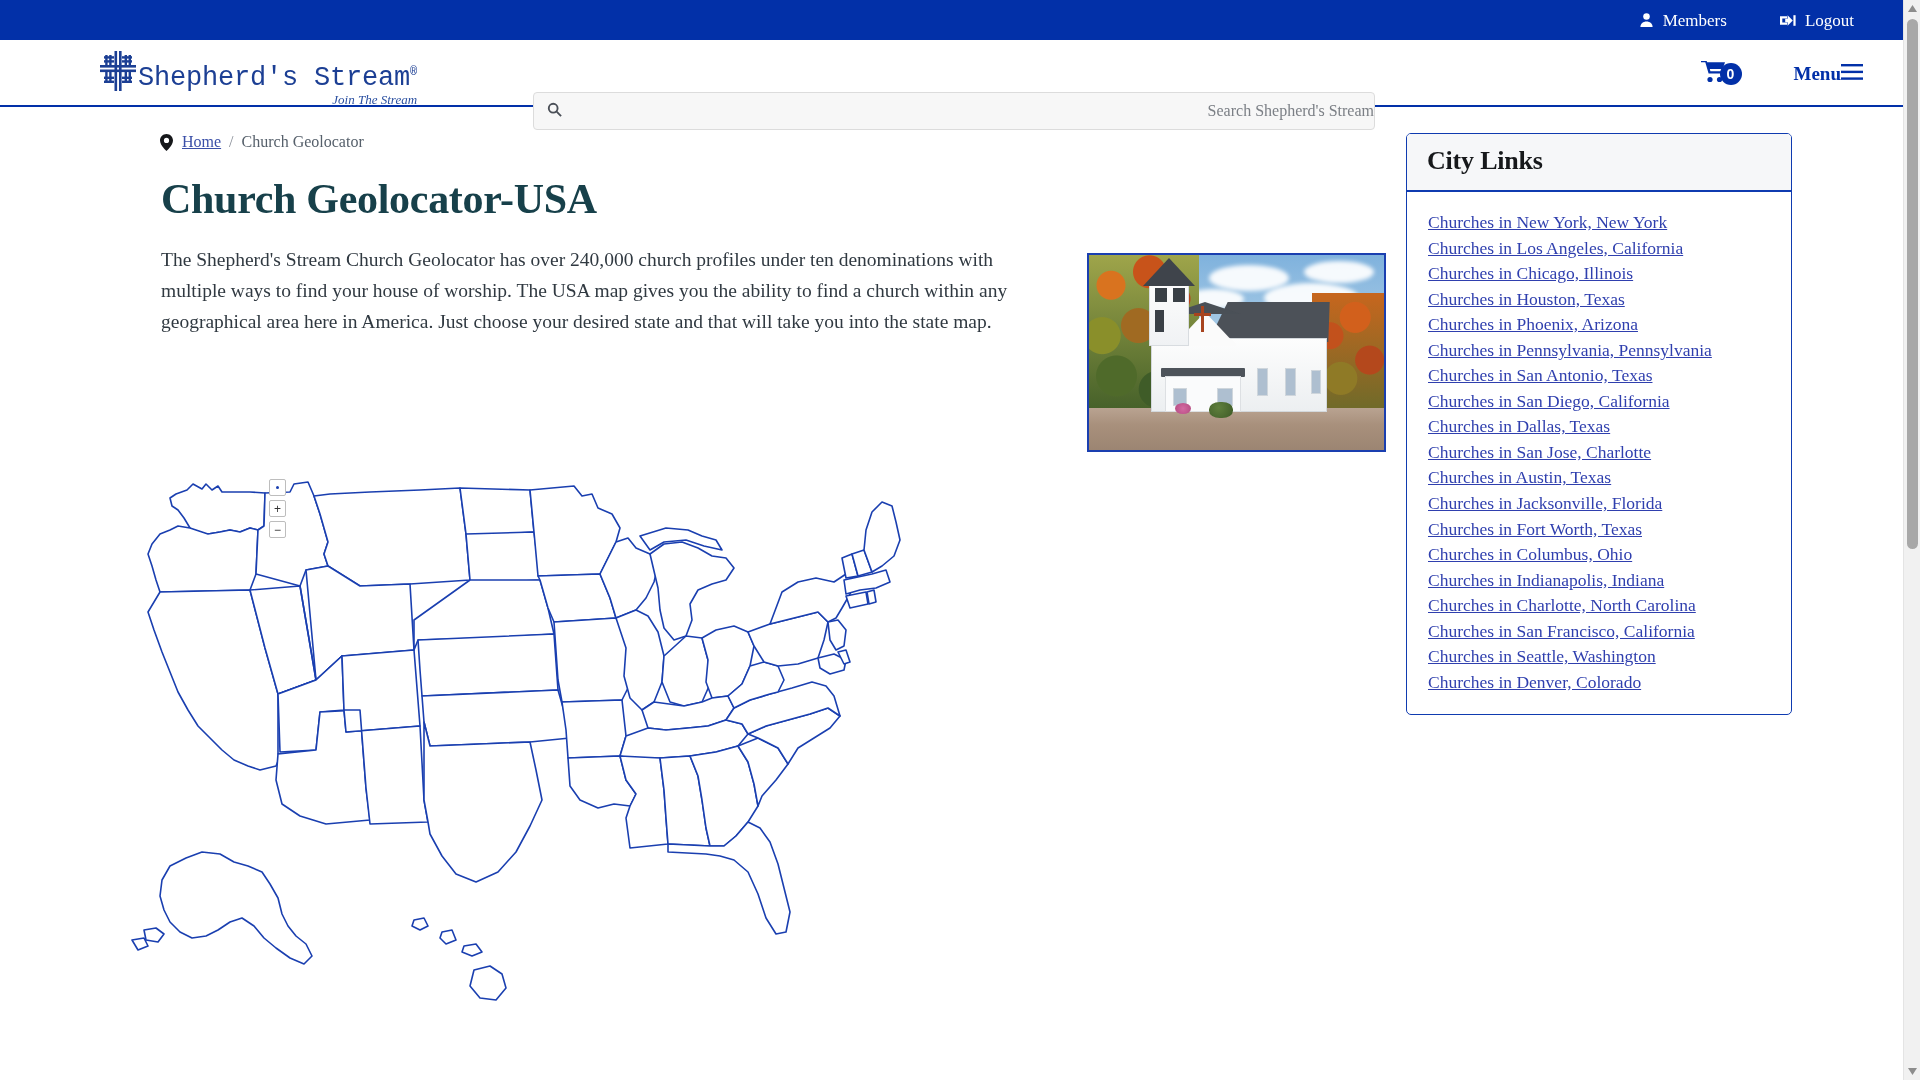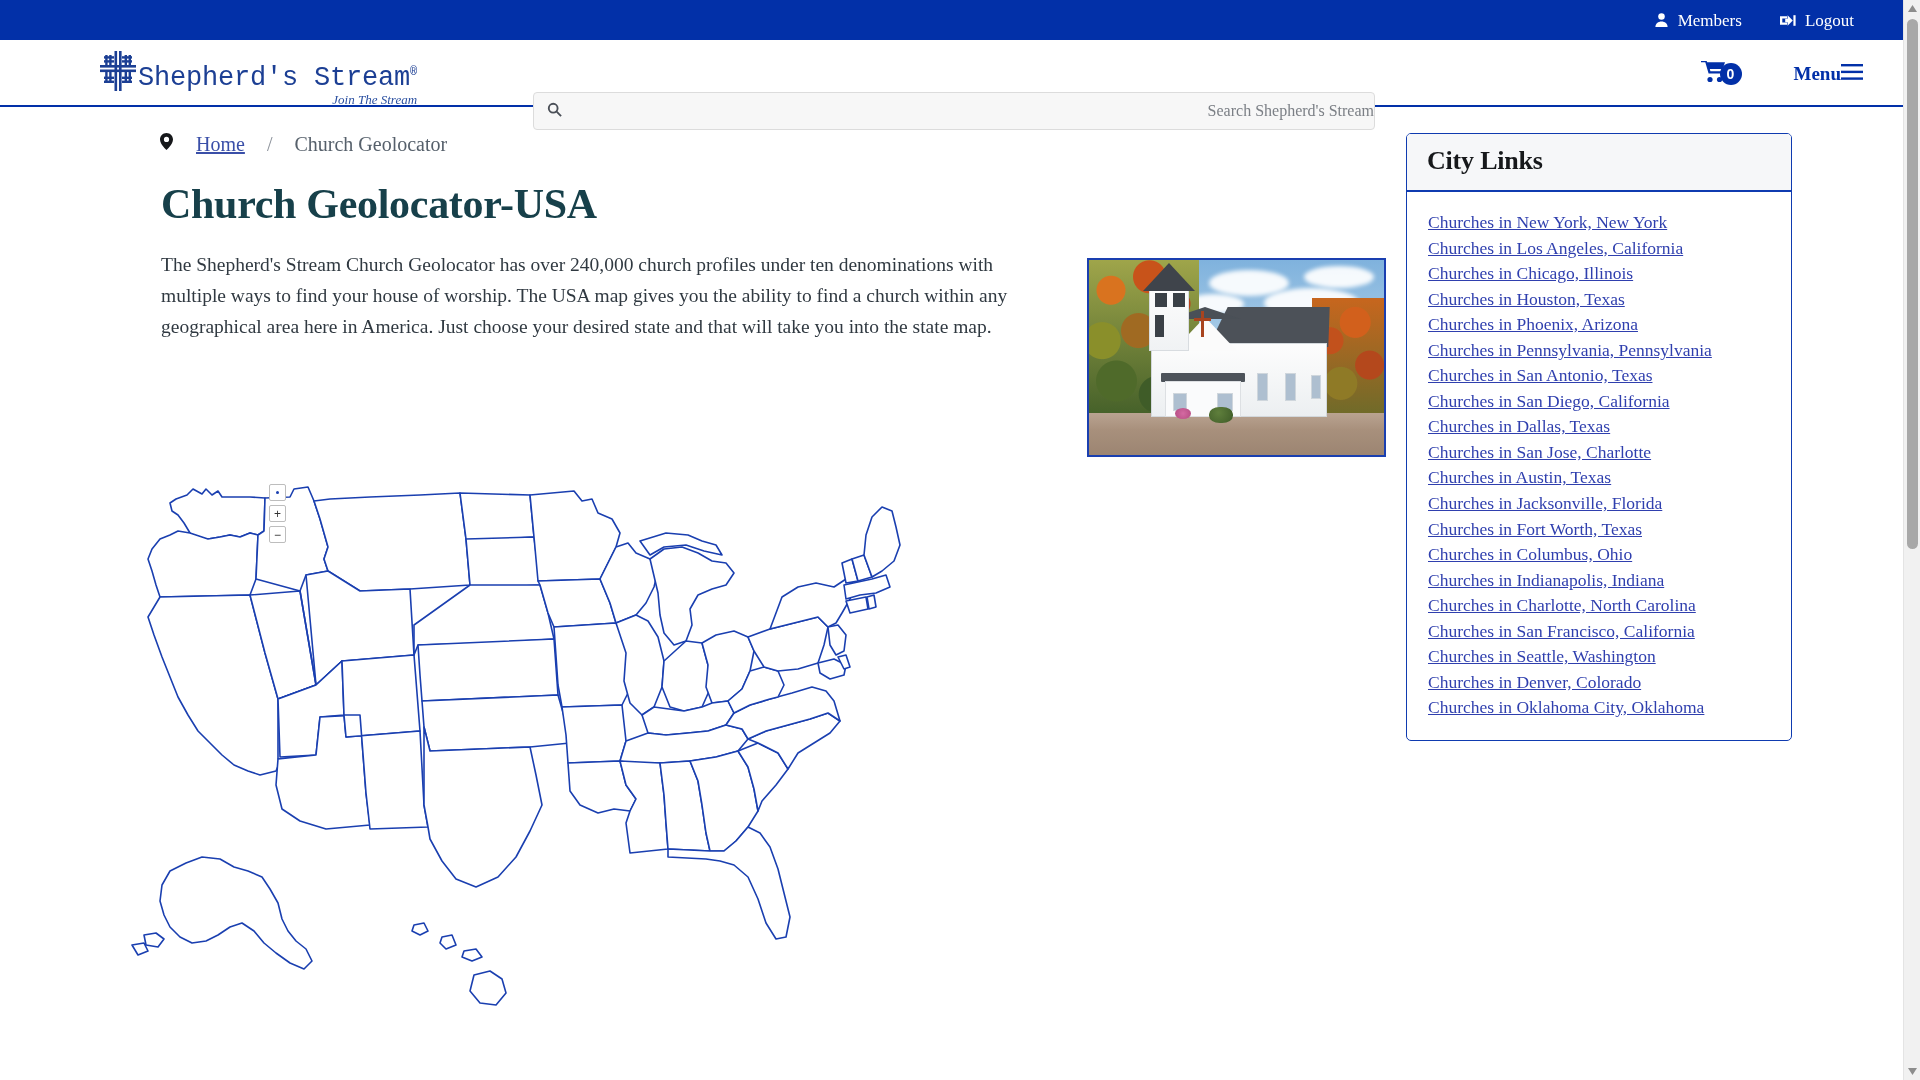--- a/index.html
+++ b/index.html
@@ -13,21 +13,21 @@
   }
 
   
   .topbar {
     height: 40px;
     background: #0230a8;
     display: flex;
     align-items: center;
     justify-content: flex-end;
     padding-right: 66px;
-    gap: 38px;
+    gap: 53px;
   }
   .topbar-link {
     display: flex;
     align-items: center;
     gap: 9px;
     color: #ffffff;
     font-size: 17px;
     font-family: "Liberation Serif", serif;
     text-decoration: none;
     cursor: pointer;
@@ -151,23 +151,24 @@
     margin: 0 auto;
     display: flex;
     align-items: flex-start;
   }
   .col-main { width: 1260px; padding-left: 2px; }
   .col-side { width: 404px; padding-left: 18px; }
 
   
   .breadcrumb {
     display: flex;
-    gap: 20px;
-    font-family: "Liberation Serif", serif;
-    font-size: 20px;
+    align-items: center;
+    gap: 6px;
+    font-family: "Liberation Serif", serif;
+    font-size: 16px;
     color: #5a6169;
     padding-left: 30px;
   }
   .breadcrumb .pin { color: #111; margin-right: 3px; display:flex; }
   .breadcrumb a {
     color: #3a4fa8;
     text-decoration: underline;
   }
   .breadcrumb .sep { color: #8a9099; padding: 0 2px; }
   .breadcrumb .current { color: #56606b; }
@@ -689,21 +690,20 @@
             <a class="city-link">Churches in San Jose, Charlotte</a>
             <a class="city-link">Churches in Austin, Texas</a>
             <a class="city-link">Churches in Jacksonville, Florida</a>
             <a class="city-link">Churches in Fort Worth, Texas</a>
             <a class="city-link">Churches in Columbus, Ohio</a>
             <a class="city-link">Churches in Indianapolis, Indiana</a>
             <a class="city-link">Churches in Charlotte, North Carolina</a>
             <a class="city-link">Churches in San Francisco, California</a>
             <a class="city-link">Churches in Seattle, Washington</a>
             <a class="city-link">Churches in Denver, Colorado</a>
-            <a class="city-link">Churches in Oklahoma City, Oklahoma</a>
           </div>
       </div>
     </div>
 
   </div>
 </div>
 
 <div class="scrollbar">
   <div class="sb-arrow up">
     <svg width="9" height="7" viewBox="0 0 9 7" fill="#8d8d8d">

